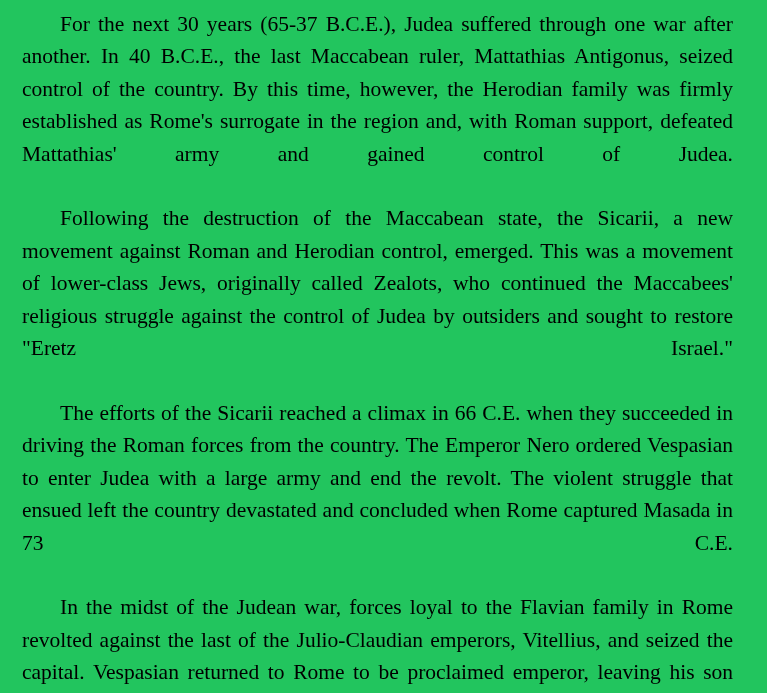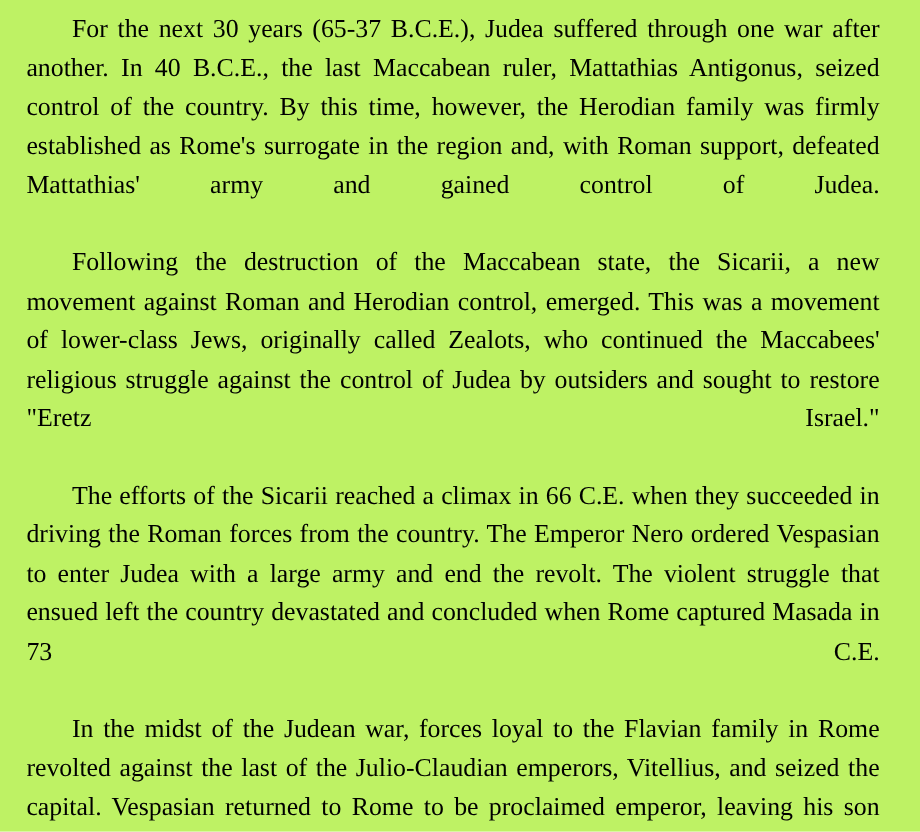--- a/index.html
+++ b/index.html
@@ -12,21 +12,21 @@
     height: 693px;
     overflow: hidden;
     font-family: "Liberation Serif", "DejaVu Serif", serif;
     color: #000000;
   }
   .page {
     width: 767px;
     height: 693px;
     box-sizing: border-box;
     padding: 8px 34px 0 22px;
-    background: #bef264;
+    background: #22c55e;
   }
   .body-text {
     font-size: 21.5px;
     line-height: 32.4px;
     text-align: justify;
     text-justify: inter-word;
     color: #000000;
   }
   .body-text p {
     margin: 0;

